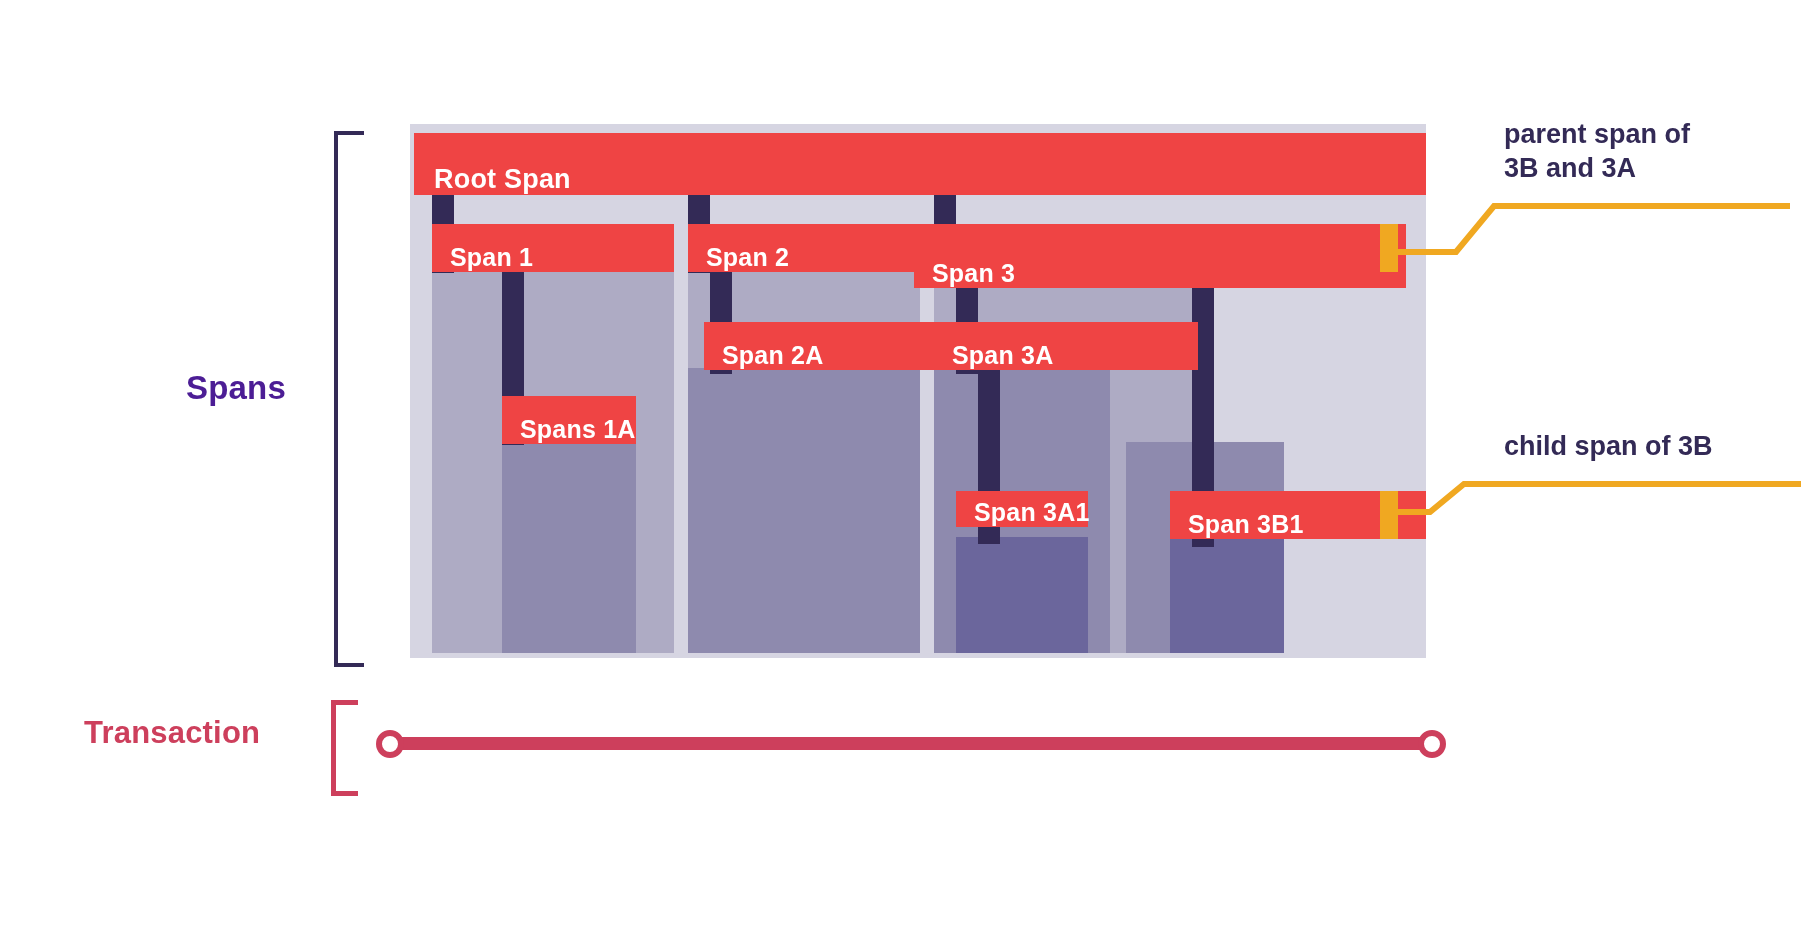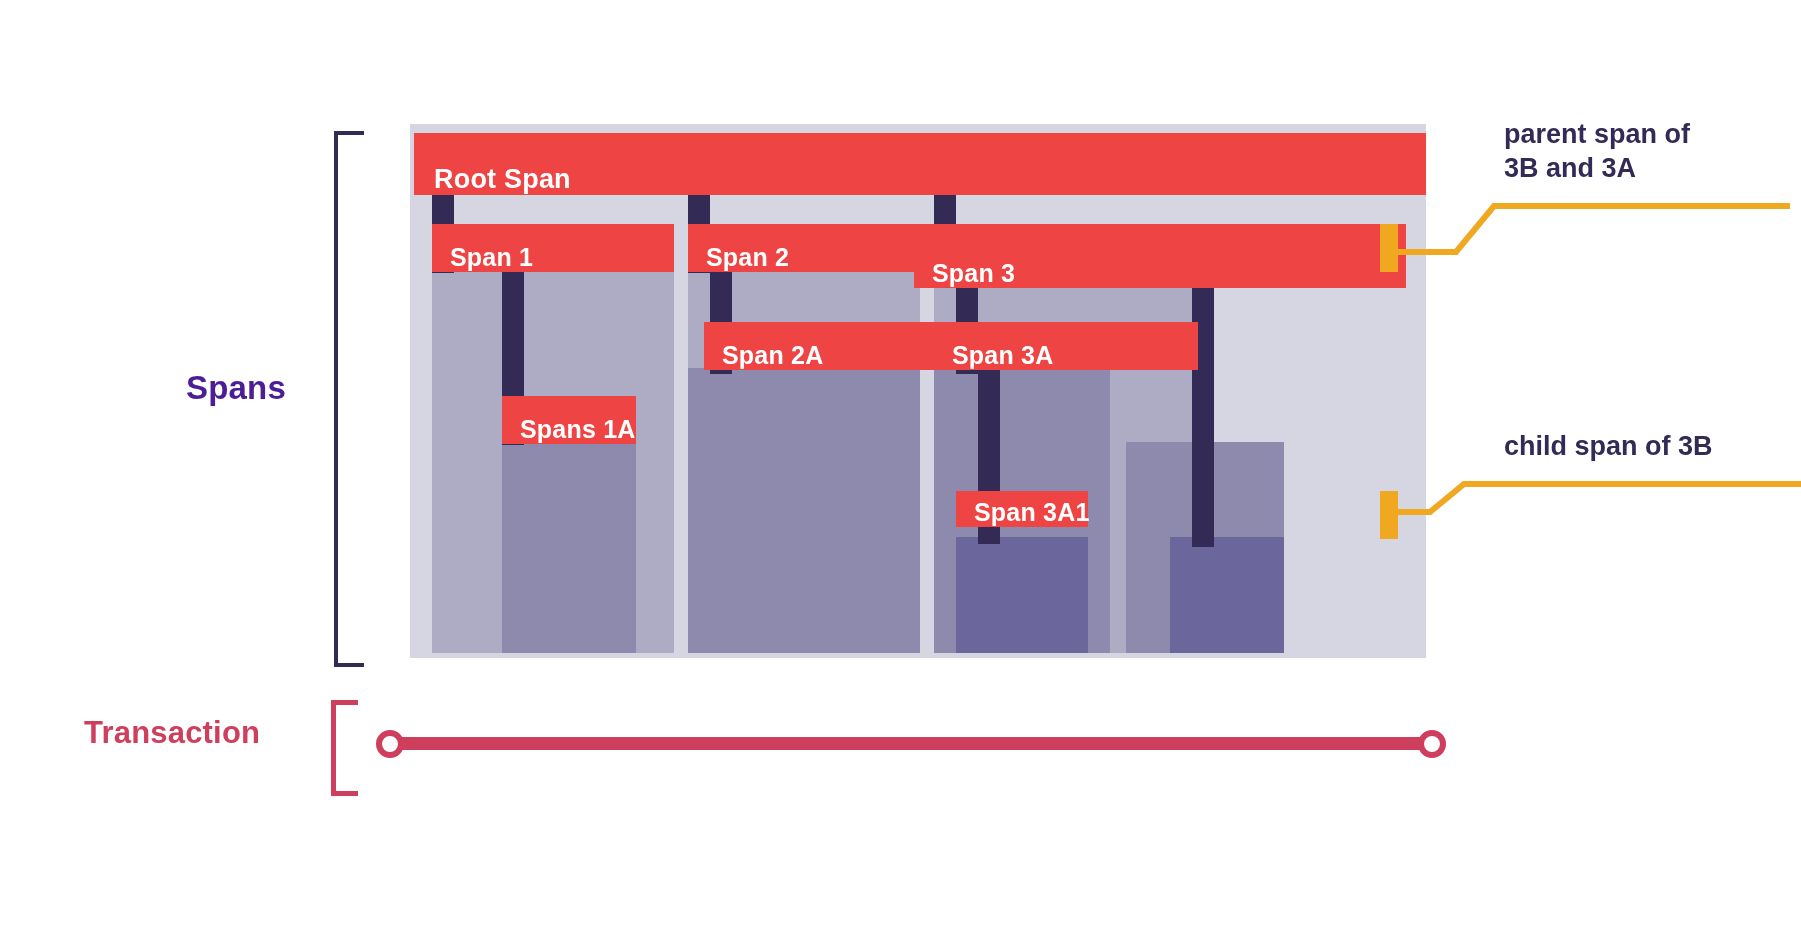--- a/index.html
+++ b/index.html
@@ -175,20 +175,23 @@
 
     <div class="span-bar" style="left:504px;top:100px;width:492px;height:64px;">
       <span>Span 3</span>
     </div>
     <div class="span-bar" style="left:524px;top:198px;width:264px;height:48px;">
       <span>Span 3A</span>
     </div>
     <div class="span-bar" style="left:546px;top:367px;width:132px;height:36px;">
       <span>Span 3A1</span>
     </div>
+    <div class="span-bar" style="left:760px;top:367px;width:256px;height:48px;">
+      <span>Span 3B1</span>
+    </div>
 
     <div class="marker" style="left:970px;top:100px;height:48px;"></div>
     <div class="marker" style="left:970px;top:367px;height:48px;"></div>
   </div>
 
   <div class="callout-text" id="callout-1-text">parent span of
 3B and 3A</div>
   <svg class="callout-line" style="left:1390px;top:200px;width:400px;height:60px;" width="400" height="60" viewBox="0 0 400 60">
     <polyline points="2,52 66,52 104,6 400,6" fill="none" stroke="#f0a821" stroke-width="6" stroke-linejoin="miter" stroke-linecap="butt"></polyline>
   </svg>

